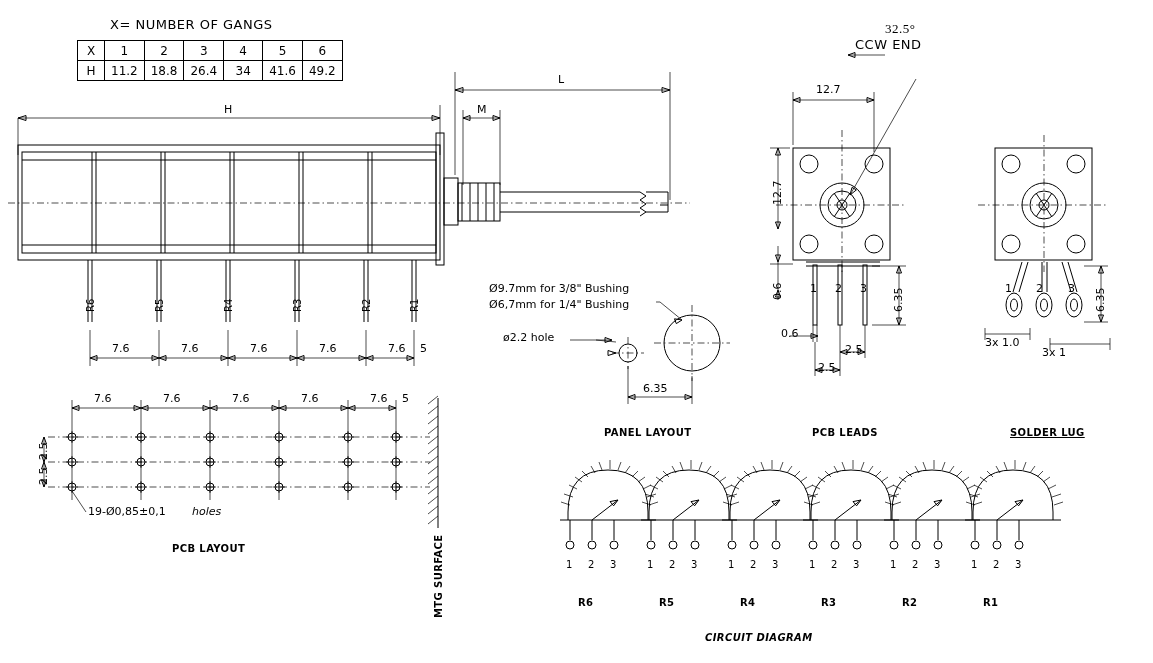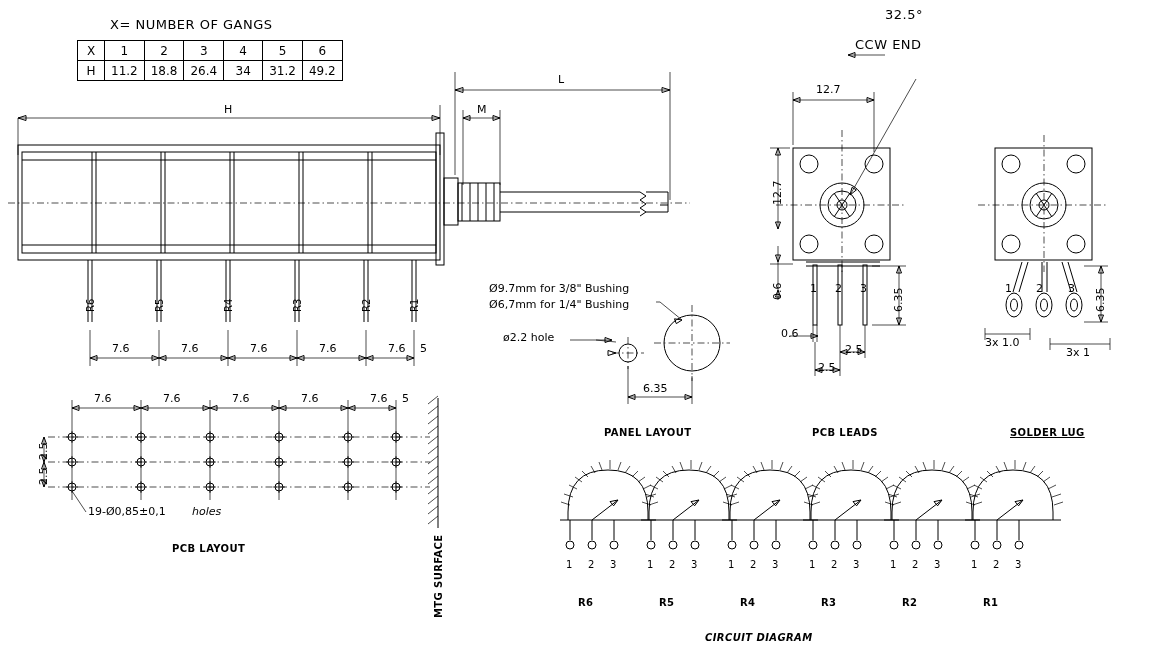--- a/index.html
+++ b/index.html
@@ -83,21 +83,21 @@
       <td>4</td>
       <td>5</td>
       <td>6</td>
     </tr>
     <tr>
       <td class="hdrcell">H</td>
       <td>11.2</td>
       <td>18.8</td>
       <td>26.4</td>
       <td>34</td>
-      <td>31.2</td>
+      <td>41.6</td>
       <td>49.2</td>
     </tr>
   </tbody>
     </table>
 
   <svg width="1153" height="663">
 
     <g>
       <line class="ln-thin" x1="18" y1="118" x2="440" y2="118"></line>
       <path class="ln" d="M18,118 l8,-2.5 l0,5 z" fill="#000"></path>
@@ -559,37 +559,37 @@
   <div class="lbl ital" style="left:192px; top:506px;">holes</div>
   <div class="lbl cap" style="left:172px; top:544px;">PCB LAYOUT</div>
   <div class="lbl cap rot90" style="left:434px; top:618px;">MTG SURFACE</div>
 
   <div class="lbl" style="left:489px; top:283px;">Ø9.7mm for 3/8" Bushing</div>
   <div class="lbl" style="left:489px; top:299px;">Ø6,7mm for 1/4" Bushing</div>
   <div class="lbl" style="left:503px; top:332px;">ø2.2 hole</div>
   <div class="lbl" style="left:643px; top:383px;">6.35</div>
   <div class="lbl cap" style="left:604px; top:428px;">PANEL LAYOUT</div>
 
-  <div class="lbl big" style="left:885px; top:8px;">32.5°</div>
+  <div class="lbl big" style="left:885px; top:22px;font-family:Liberation Serif, serif;">32.5°</div>
   <div class="lbl big" style="left:855px; top:38px;">CCW END</div>
   <div class="lbl" style="left:816px; top:84px;">12.7</div>
   <div class="lbl rot90" style="left:772px; top:205px;">12.7</div>
   <div class="lbl rot90" style="left:772px; top:300px;">0.6</div>
   <div class="lbl" style="left:781px; top:328px;">0.6</div>
   <div class="lbl" style="left:845px; top:344px;">2.5</div>
   <div class="lbl" style="left:818px; top:362px;">2.5</div>
   <div class="lbl rot90" style="left:893px; top:312px;">6.35</div>
   <div class="lbl" style="left:810px; top:283px;">1</div>
   <div class="lbl" style="left:835px; top:283px;">2</div>
   <div class="lbl" style="left:860px; top:283px;">3</div>
   <div class="lbl cap" style="left:812px; top:428px;">PCB LEADS</div>
 
   <div class="lbl rot90" style="left:1095px; top:312px;">6.35</div>
   <div class="lbl" style="left:985px; top:337px;">3x  1.0</div>
-  <div class="lbl" style="left:1066px; top:347px;">3x  1</div>
+  <div class="lbl" style="left:1042px; top:347px;">3x  1</div>
   <div class="lbl" style="left:1005px; top:283px;">1</div>
   <div class="lbl" style="left:1036px; top:283px;">2</div>
   <div class="lbl" style="left:1068px; top:283px;">3</div>
   <div class="lbl cap" style="left:1010px; top:428px;text-decoration:underline;">SOLDER LUG</div>
 
   <div class="lbl small" style="left:566px; top:560px;">1</div>
   <div class="lbl small" style="left:588px; top:560px;">2</div>
   <div class="lbl small" style="left:610px; top:560px;">3</div>
 
   <div class="lbl small" style="left:647px; top:560px;">1</div>

